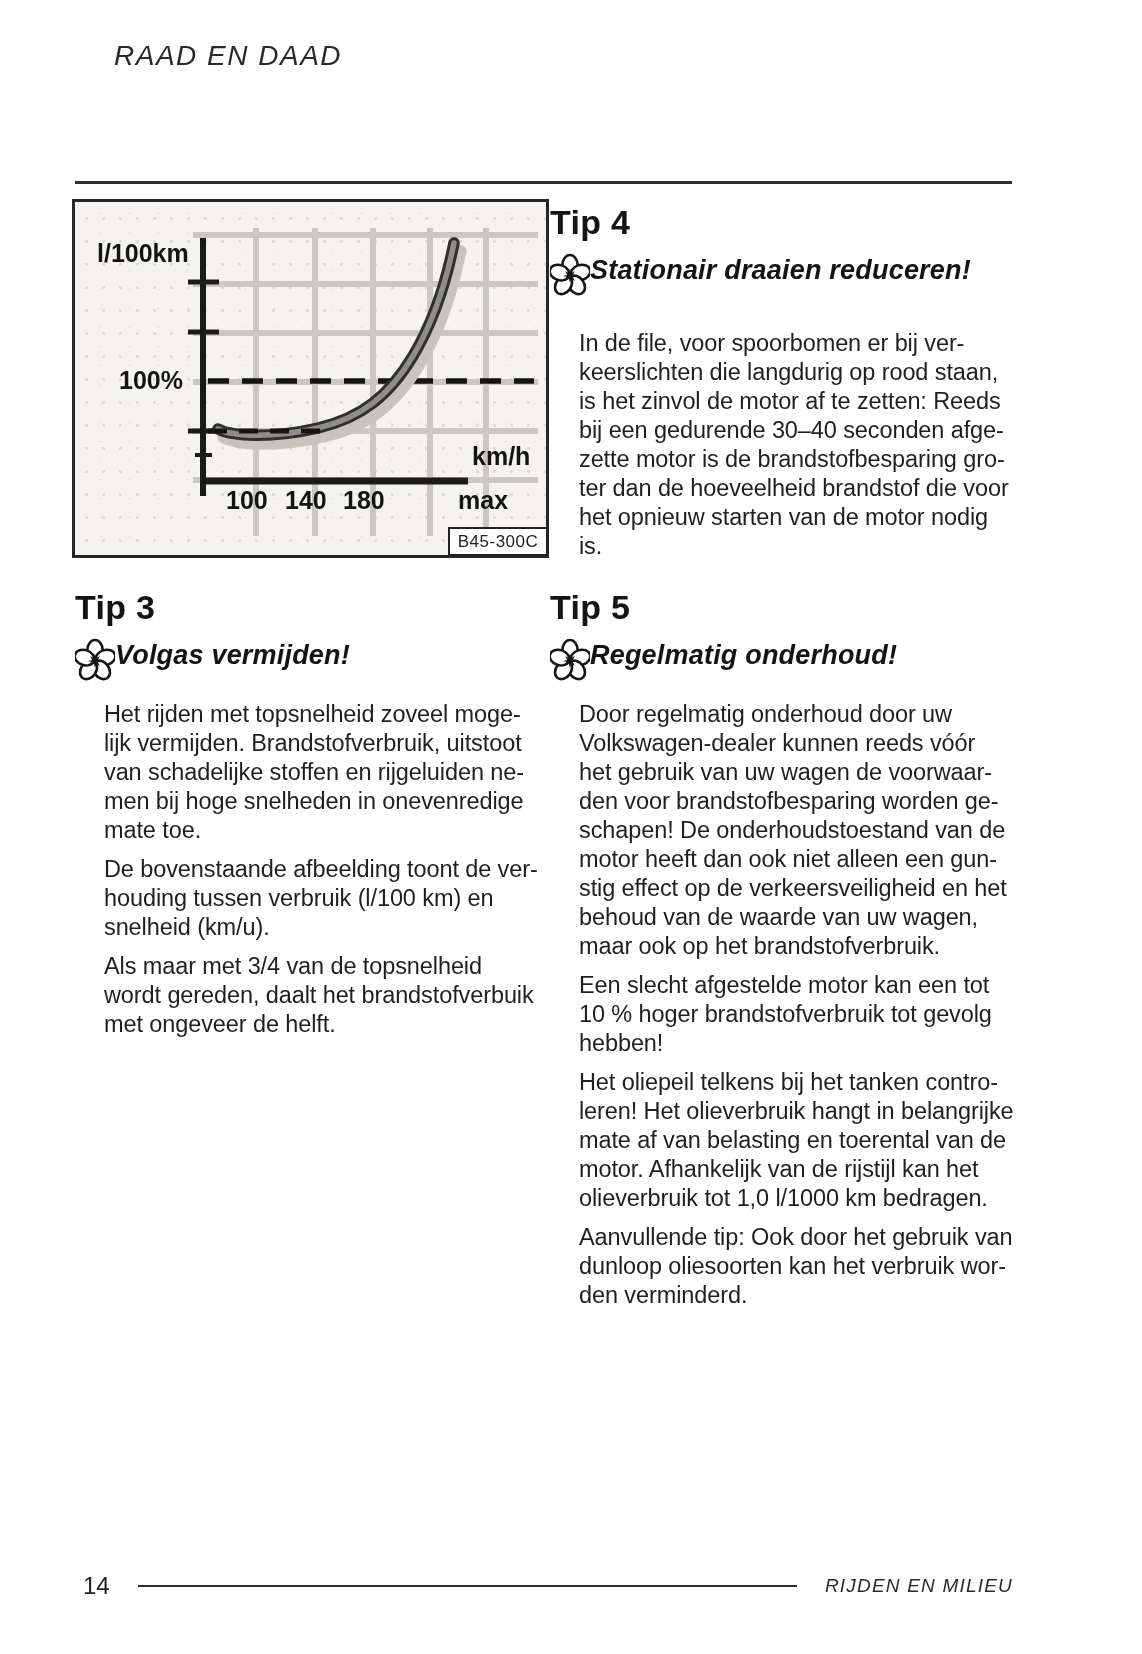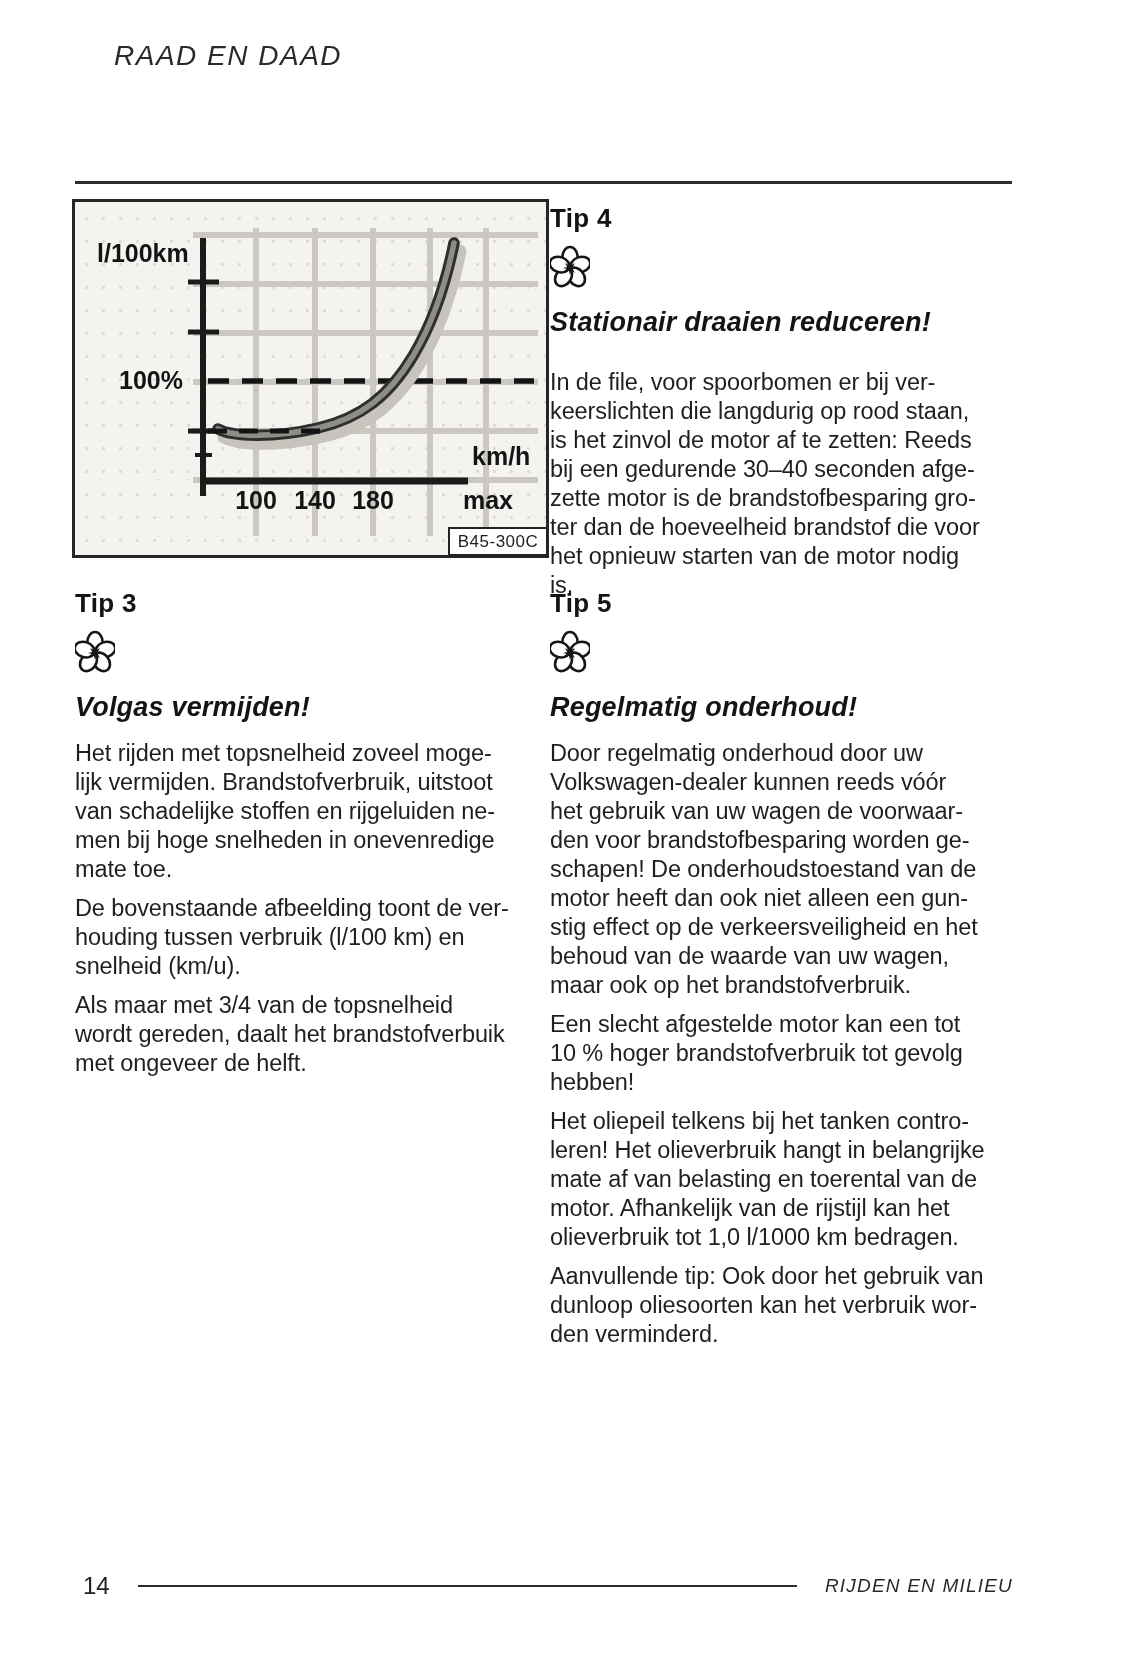--- a/index.html
+++ b/index.html
@@ -18,39 +18,39 @@
     position:absolute;left:72px;top:199px;width:471px;height:353px;
     border:3px solid #262626;background-color:#f4f3f0;
     background-image:radial-gradient(#dedbd5 1.2px, transparent 1.4px),
                      radial-gradient(#eae7e1 1px, transparent 1.2px);
     background-size:17px 23px,29px 19px;background-position:3px 5px,11px 2px;
   }
   .figure svg{position:absolute;left:0;top:0;}
   .fig-label{position:absolute;font-weight:bold;font-size:25px;color:#141414;}
   .fig-ylabel{left:22px;top:37px;}
   .fig-y100{left:38px;top:164px;width:70px;text-align:right;}
-  .fig-xtick{top:284px;width:60px;text-align:center;}
+  .fig-xtick{top:284px;width:60px;}
   .fig-xt0{left:151px;} .fig-xt1{left:210px;} .fig-xt2{left:268px;} .fig-xt3{left:359px;margin-left:24px;}
   .fig-kmh{left:397px;top:240px;}
   .fig-code{
     position:absolute;left:373px;top:325px;width:96px;height:25px;border:2px solid #222;
     background:#fff;font-size:17px;line-height:25px;text-align:center;font-weight:normal;
     letter-spacing:.5px;color:#222;
   }
 
   
   .tip{position:absolute;}
-  .tip h2{font-size:26px;font-weight:700;margin:0 0 8px;letter-spacing:.3px;color:#141414;}
-  .tip-title{display:flex;align-items:flex-start;gap:11px;margin:0 0 16px;flex-direction:column;}
+  .tip h2{font-size:34px;font-weight:700;margin:0 0 8px;letter-spacing:.3px;color:#141414;}
+  .tip-title{display:flex;align-items:flex-start;margin:0 0 16px;}
   .tip-title .t{font-size:27px;font-weight:700;font-style:italic;margin-top:5px;
     letter-spacing:.2px;color:#141414;}
   .tip4 .tip-title{margin-bottom:30px;}
   .flower{width:40px;height:46px;flex:0 0 auto;margin-top:3px;}
   .tip p{font-size:23.5px;line-height:29px;margin:0 0 10px;white-space:pre-line;
-    letter-spacing:-.1px;color:#1f1f1f;}
+    letter-spacing:-.1px;color:#1f1f1f;padding-left:29px;}
   .tip p b{font-weight:400;}
   .tip3{left:75px;top:588px;width:505px;}
   .tip4{left:550px;top:203px;width:505px;}
   .tip5{left:550px;top:588px;width:505px;}
 
   
   .footer{position:absolute;left:83px;top:1572px;width:930px;display:flex;align-items:center;gap:12px;}
   .footer .num{font-size:24px;margin-right:16px;color:#222;}
   .footer .line{flex:1;height:2.5px;background:#2c2c2c;margin-right:16px;}
   .footer .sec{font-size:19px;font-style:italic;letter-spacing:1.2px;color:#2a2a2a;}

